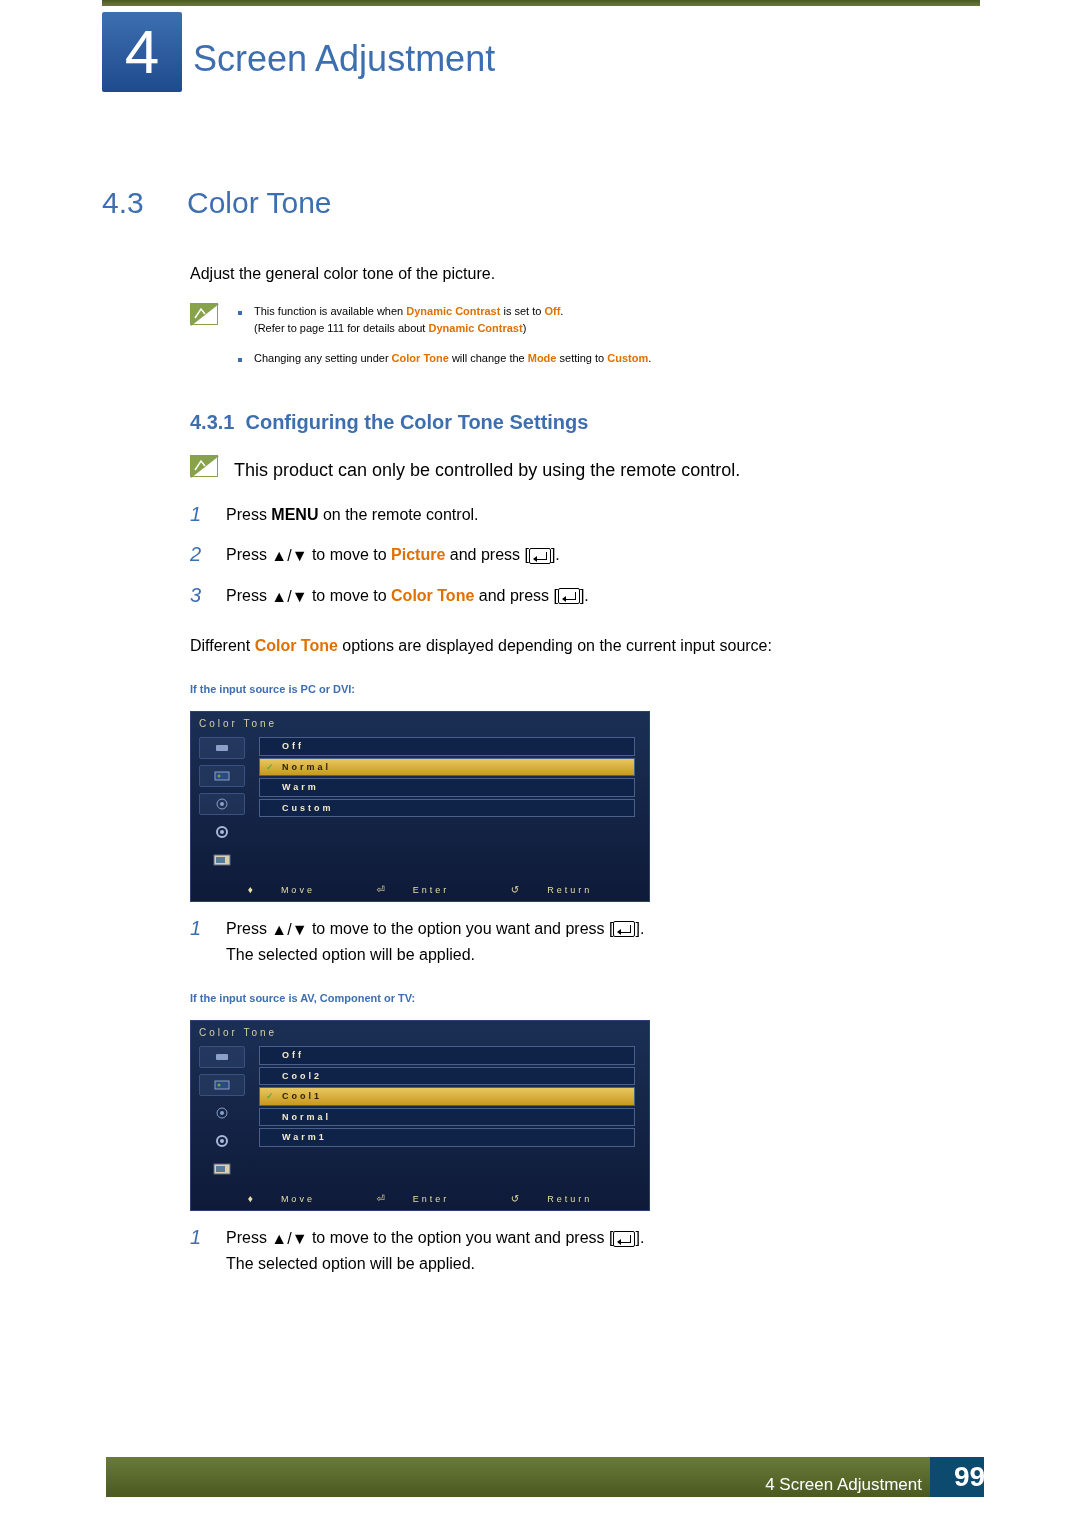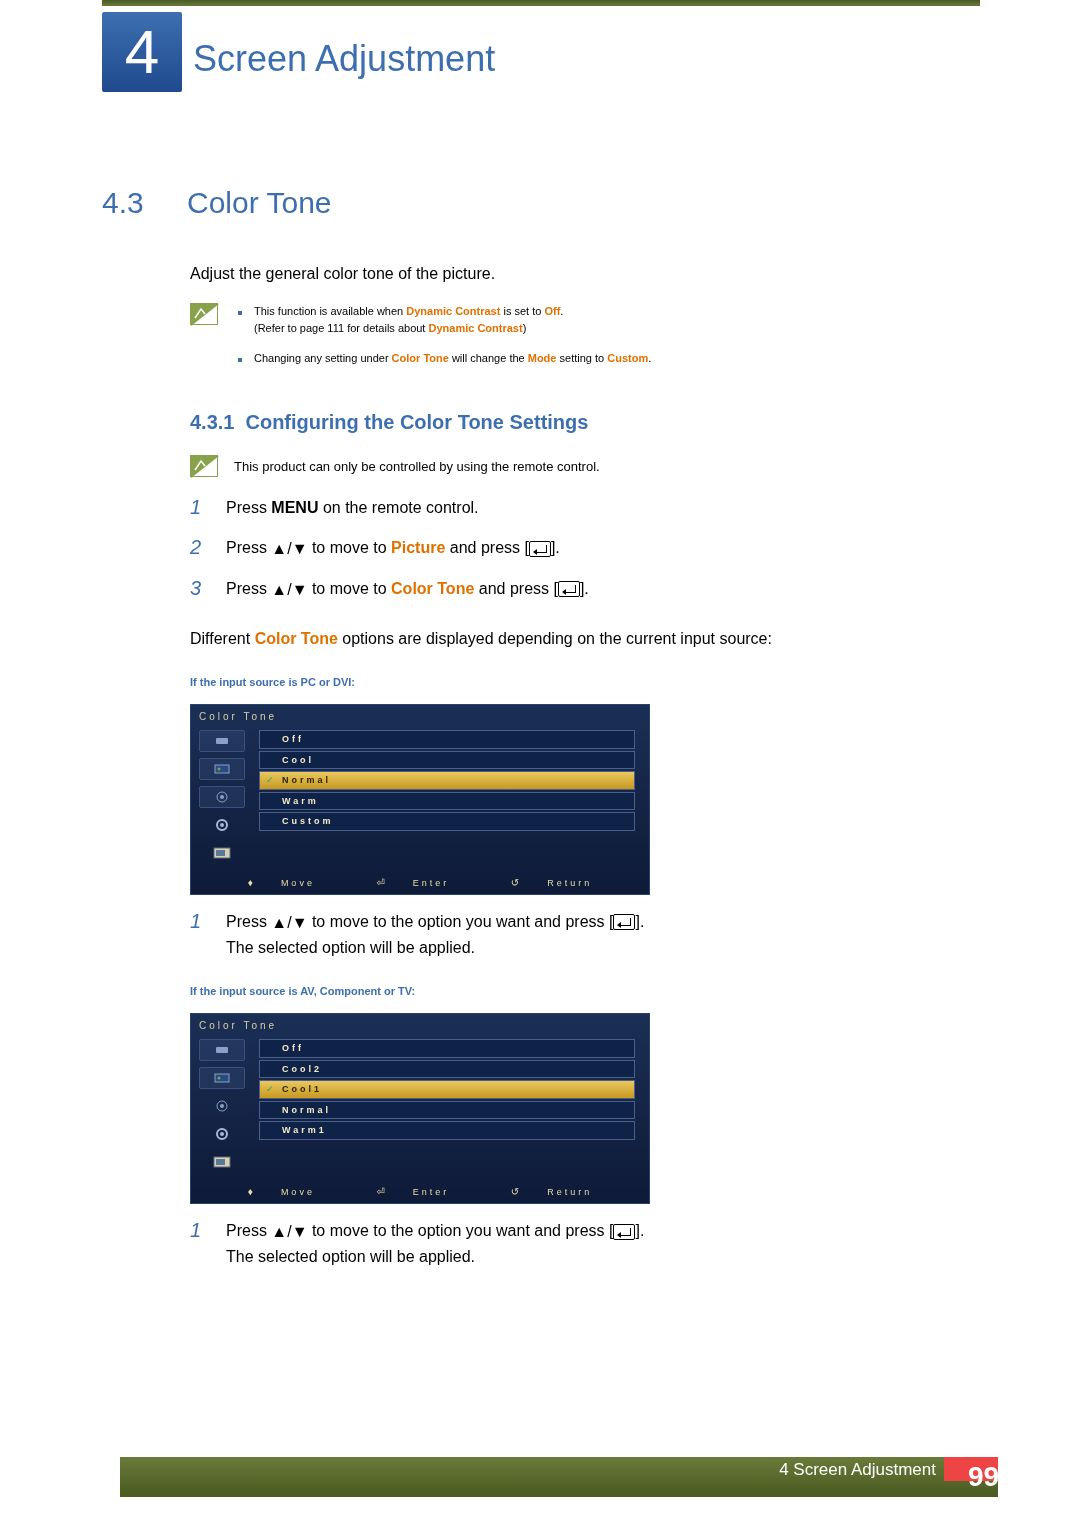--- a/index.html
+++ b/index.html
@@ -43,21 +43,21 @@
   }
   .note-icon svg { position:absolute; left:2px; top:2px; }
   .note-list { list-style:none; padding:0; flex:1;}
   .note-list li { position:relative; padding-left:20px; margin-bottom:12px; font-size:11px; line-height:1.6;}
   .note-list li::before { content:""; position:absolute; left:4px; top:8px; width:4px; height:4px; background:#3d6fb0;}
   .orange { color:#e07000; font-weight:bold;}
   .h3-row { display:flex; gap:11px; align-items:baseline; margin:28px 0 18px 0;}
   .h3-num { font-size:20px; color:#3d6fb0; font-weight:bold;}
   .h3-text{ font-size:20px; color:#3d6fb0; font-weight:bold;}
   .info-row { display:flex; align-items:flex-start; gap:16px; margin-bottom:18px;}
-  .info-text{ font-size:13px; padding-top:2px;}
+  .info-text{ font-size:18px; padding-top:2px;}
   .step { display:flex; gap:18px; margin-bottom:14px; font-size:16px; align-items:flex-start;}
   .step-num { font-size:20px; color:#3d6fb0; font-style:italic; font-weight:400; width:18px; flex-shrink:0; line-height:1.2;}
   .step-body { flex:1; line-height:1.6;}
   .tri { display:inline-block; vertical-align:middle;}
   .enter-icon-box {
     display:inline-block; vertical-align:middle;
     border:1.5px solid #000; width:22px; height:16px; position:relative; border-radius:2px;
   }
   .enter-icon-box::after {
     content:""; position:absolute; right:3px; top:3px; width:10px; height:7px;
@@ -79,27 +79,27 @@
   .osd-side-icon { height:22px; border:1px solid #3a5080; background:rgba(100,130,180,.15); border-radius:2px; display:flex; align-items:center; justify-content:center;}
   .osd-options { flex:1; padding:2px 14px 8px 6px;}
   .osd-opt { background:#0f2248; border:1px solid #4a5f8a; margin-bottom:2px; padding:2px 8px 1px 22px; font-size:9px; color:#f5ecc8; letter-spacing:3px; position:relative; font-weight:bold;}
   .osd-opt.sel { background: linear-gradient(to bottom,#e8c860,#c89820); color:#2a1f00;}
   .osd-opt .check{ position:absolute; left:6px; top:2px; color:#5fa84a; font-weight:bold; letter-spacing:0;}
   .osd-foot { text-align:center; padding:3px 0; font-size:9px; letter-spacing:3px; color:#e8dea8;}
   .osd-foot span { margin:0 14px;}
   .osd-foot-icon{ letter-spacing:0; font-size:10px; margin-right:2px;}
   .sub-step { margin-left:0;}
   .footer-bar {
-    position:absolute; left:120px; bottom:30px; width:878px; height:40px;
-    display:flex; align-items:flex-start; justify-content:flex-end;
+    position:absolute; left:106px; bottom:30px; width:878px; height:40px;
+    display:flex; align-items:flex-end; justify-content:flex-end;
   }
   .footer-bg { position:absolute; right:0; top:0; height:40px; width:878px;
     background:linear-gradient(to bottom,#6a7a3a 0%,#4a5a20 100%); }
   .footer-label { position:relative; color:#fff; font-size:17px; margin-right:8px;}
-  .footer-page { position:relative; background:#ef4444; color:#fff; font-size:28px; font-weight:bold; width:54px; height:24px; text-align:center; line-height:40px;padding-left:24px;}
+  .footer-page { position:relative; background:#0c4a6e; color:#fff; font-size:28px; font-weight:bold; width:54px; height:40px; text-align:center; line-height:40px;padding-left:24px;}
 </style>
 </head>
 <body>
 
 <div class="page">
   <div class="top-bar"></div>
   <div class="chapter-box">4</div>
   <div class="chapter-title">Screen Adjustment</div>
 
   <div class="content">
@@ -197,21 +197,20 @@
               </div>
             <div class="osd-side-icon" style="border:none;background:none">
                 <svg width="20" height="16">
                   <rect x="2" y="3" width="16" height="10" fill="#d8d0b0" stroke="#5a6880"></rect>
                   <rect x="4" y="5" width="9" height="6" fill="#5a7a9a"></rect>
                 </svg>
               </div>
           </div>
           <div class="osd-options" id="osd1-opts">
               <div class="osd-opt"><span>Off</span></div>
-              <div class="osd-opt"><span>Cool</span></div>
               <div class="osd-opt sel"><span class="check">✓</span><span>Normal</span></div>
               <div class="osd-opt"><span>Warm</span></div>
               <div class="osd-opt"><span>Custom</span></div>
             </div>
         </div>
         <div class="osd-foot">
           <span><span class="osd-foot-icon">♦</span><span>Move</span></span>
           <span><span class="osd-foot-icon">⏎</span><span>Enter</span></span>
           <span><span class="osd-foot-icon">↺</span><span>Return</span></span>
         </div>

